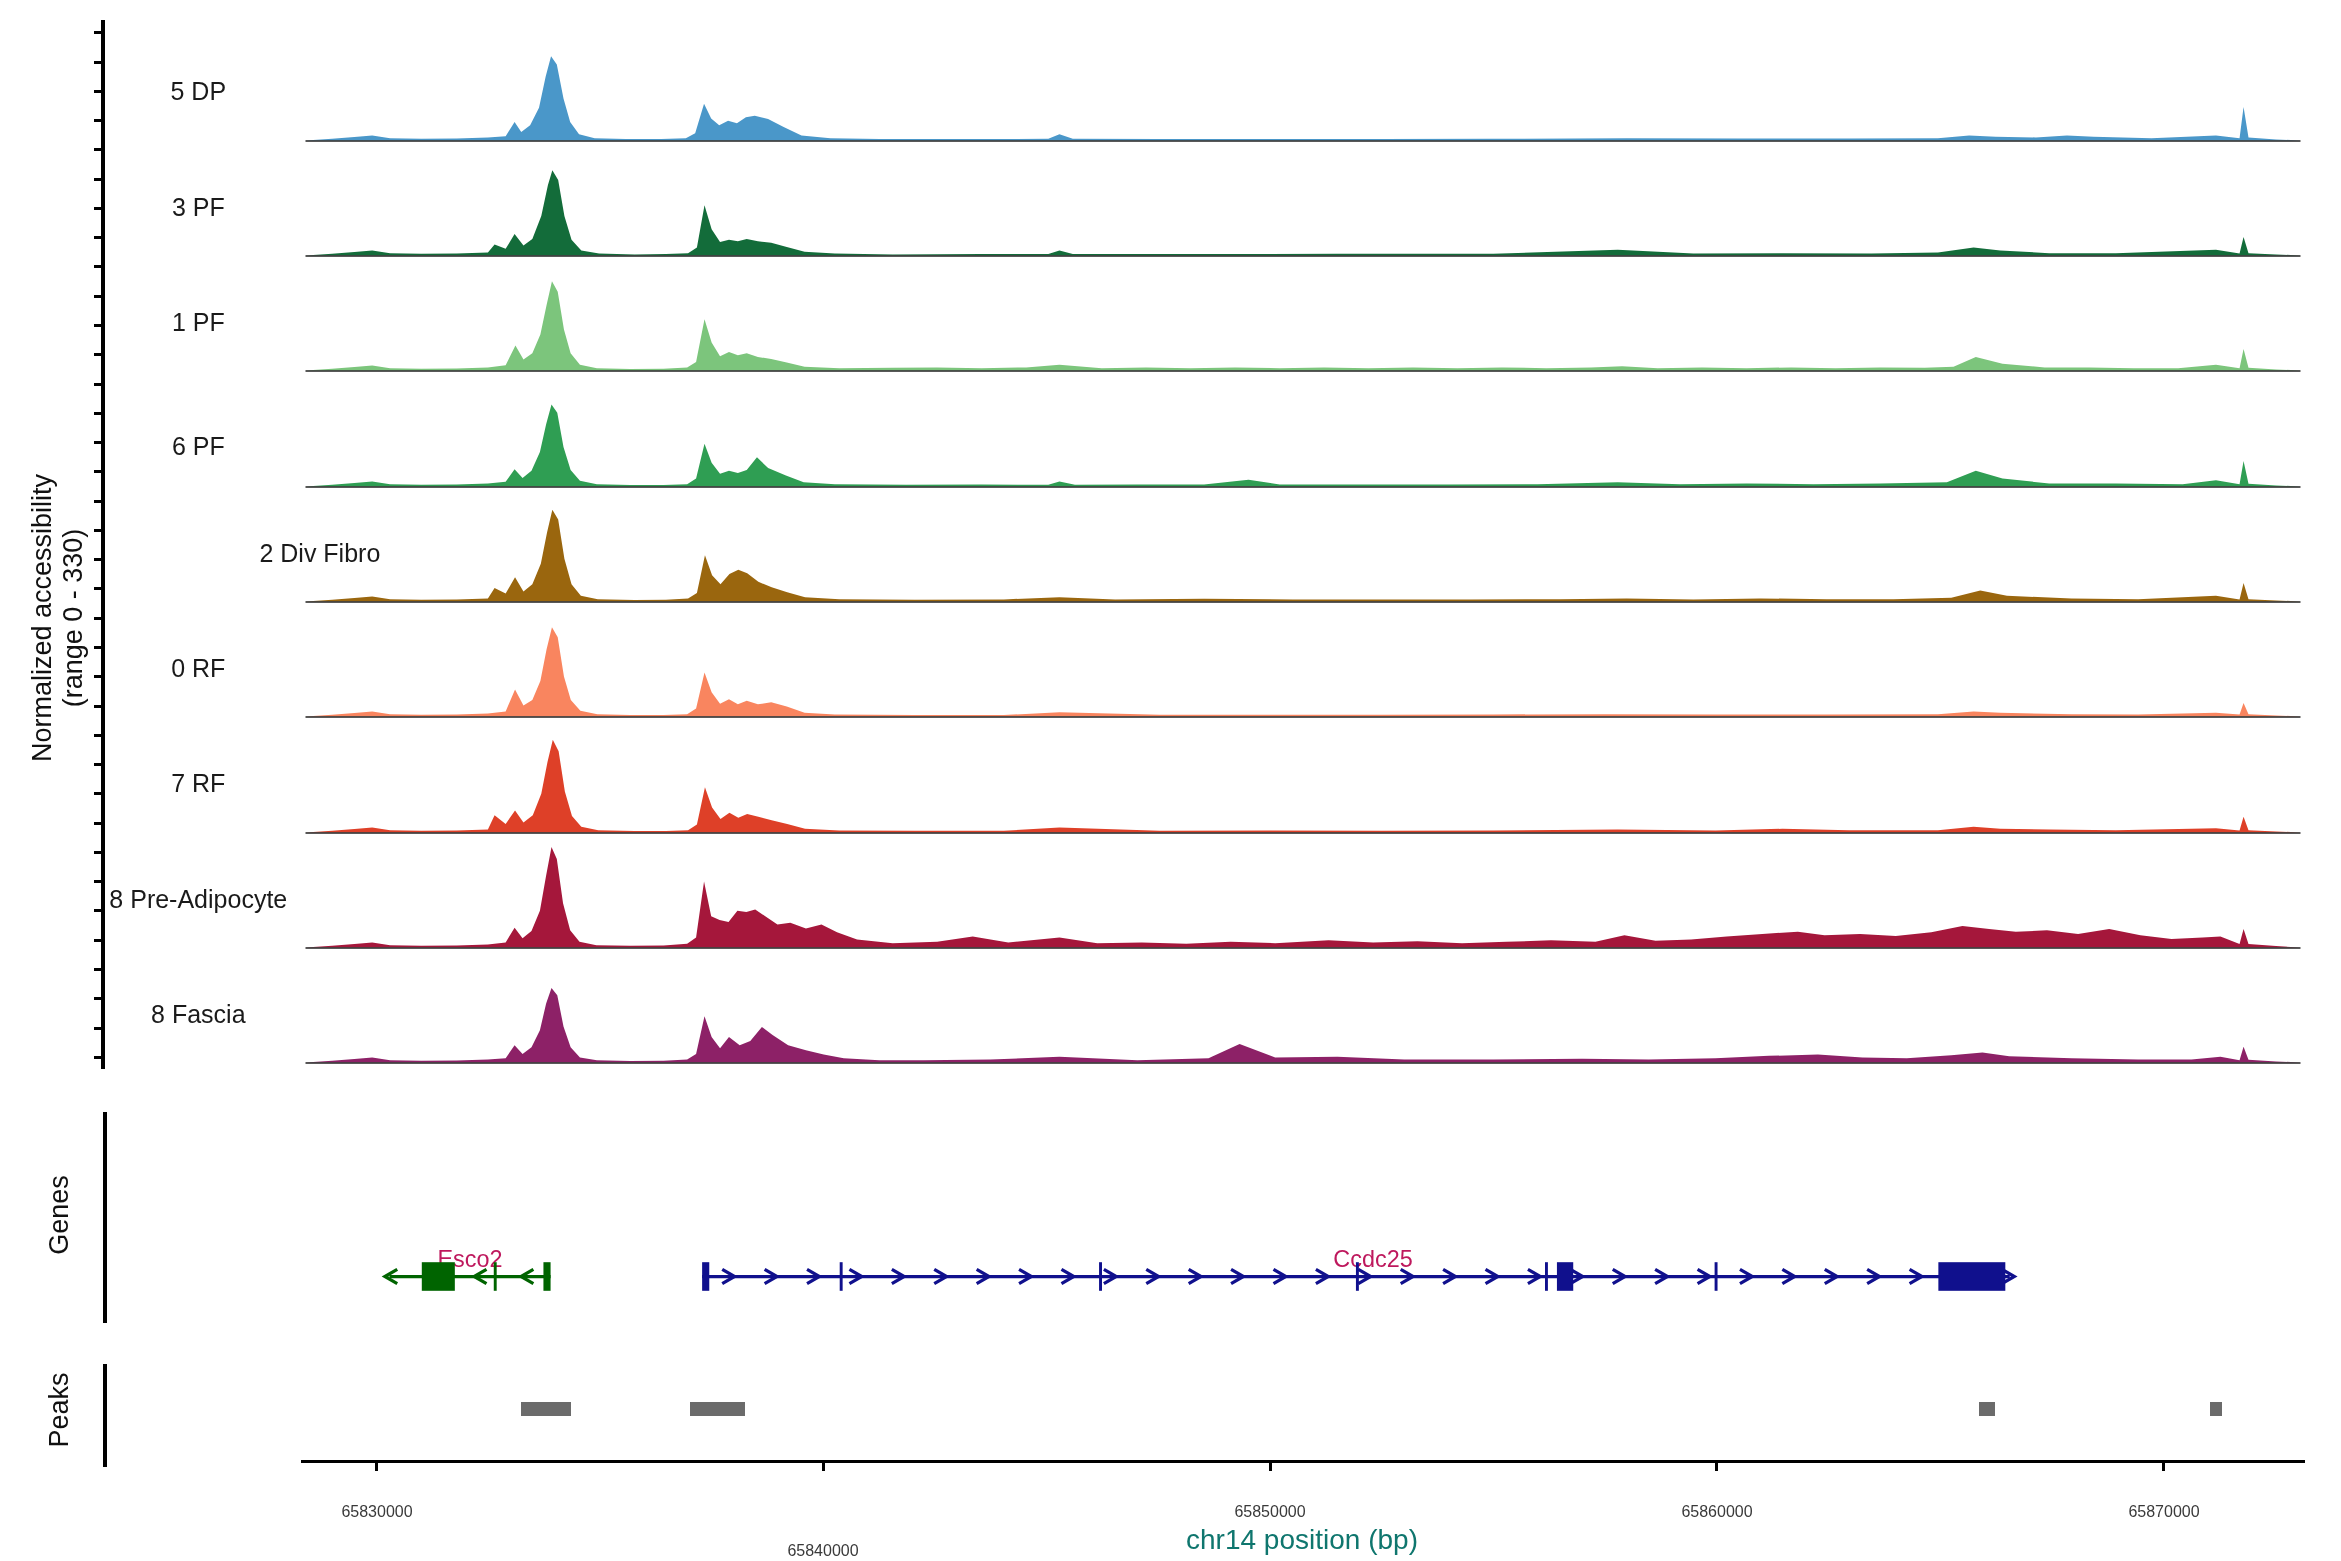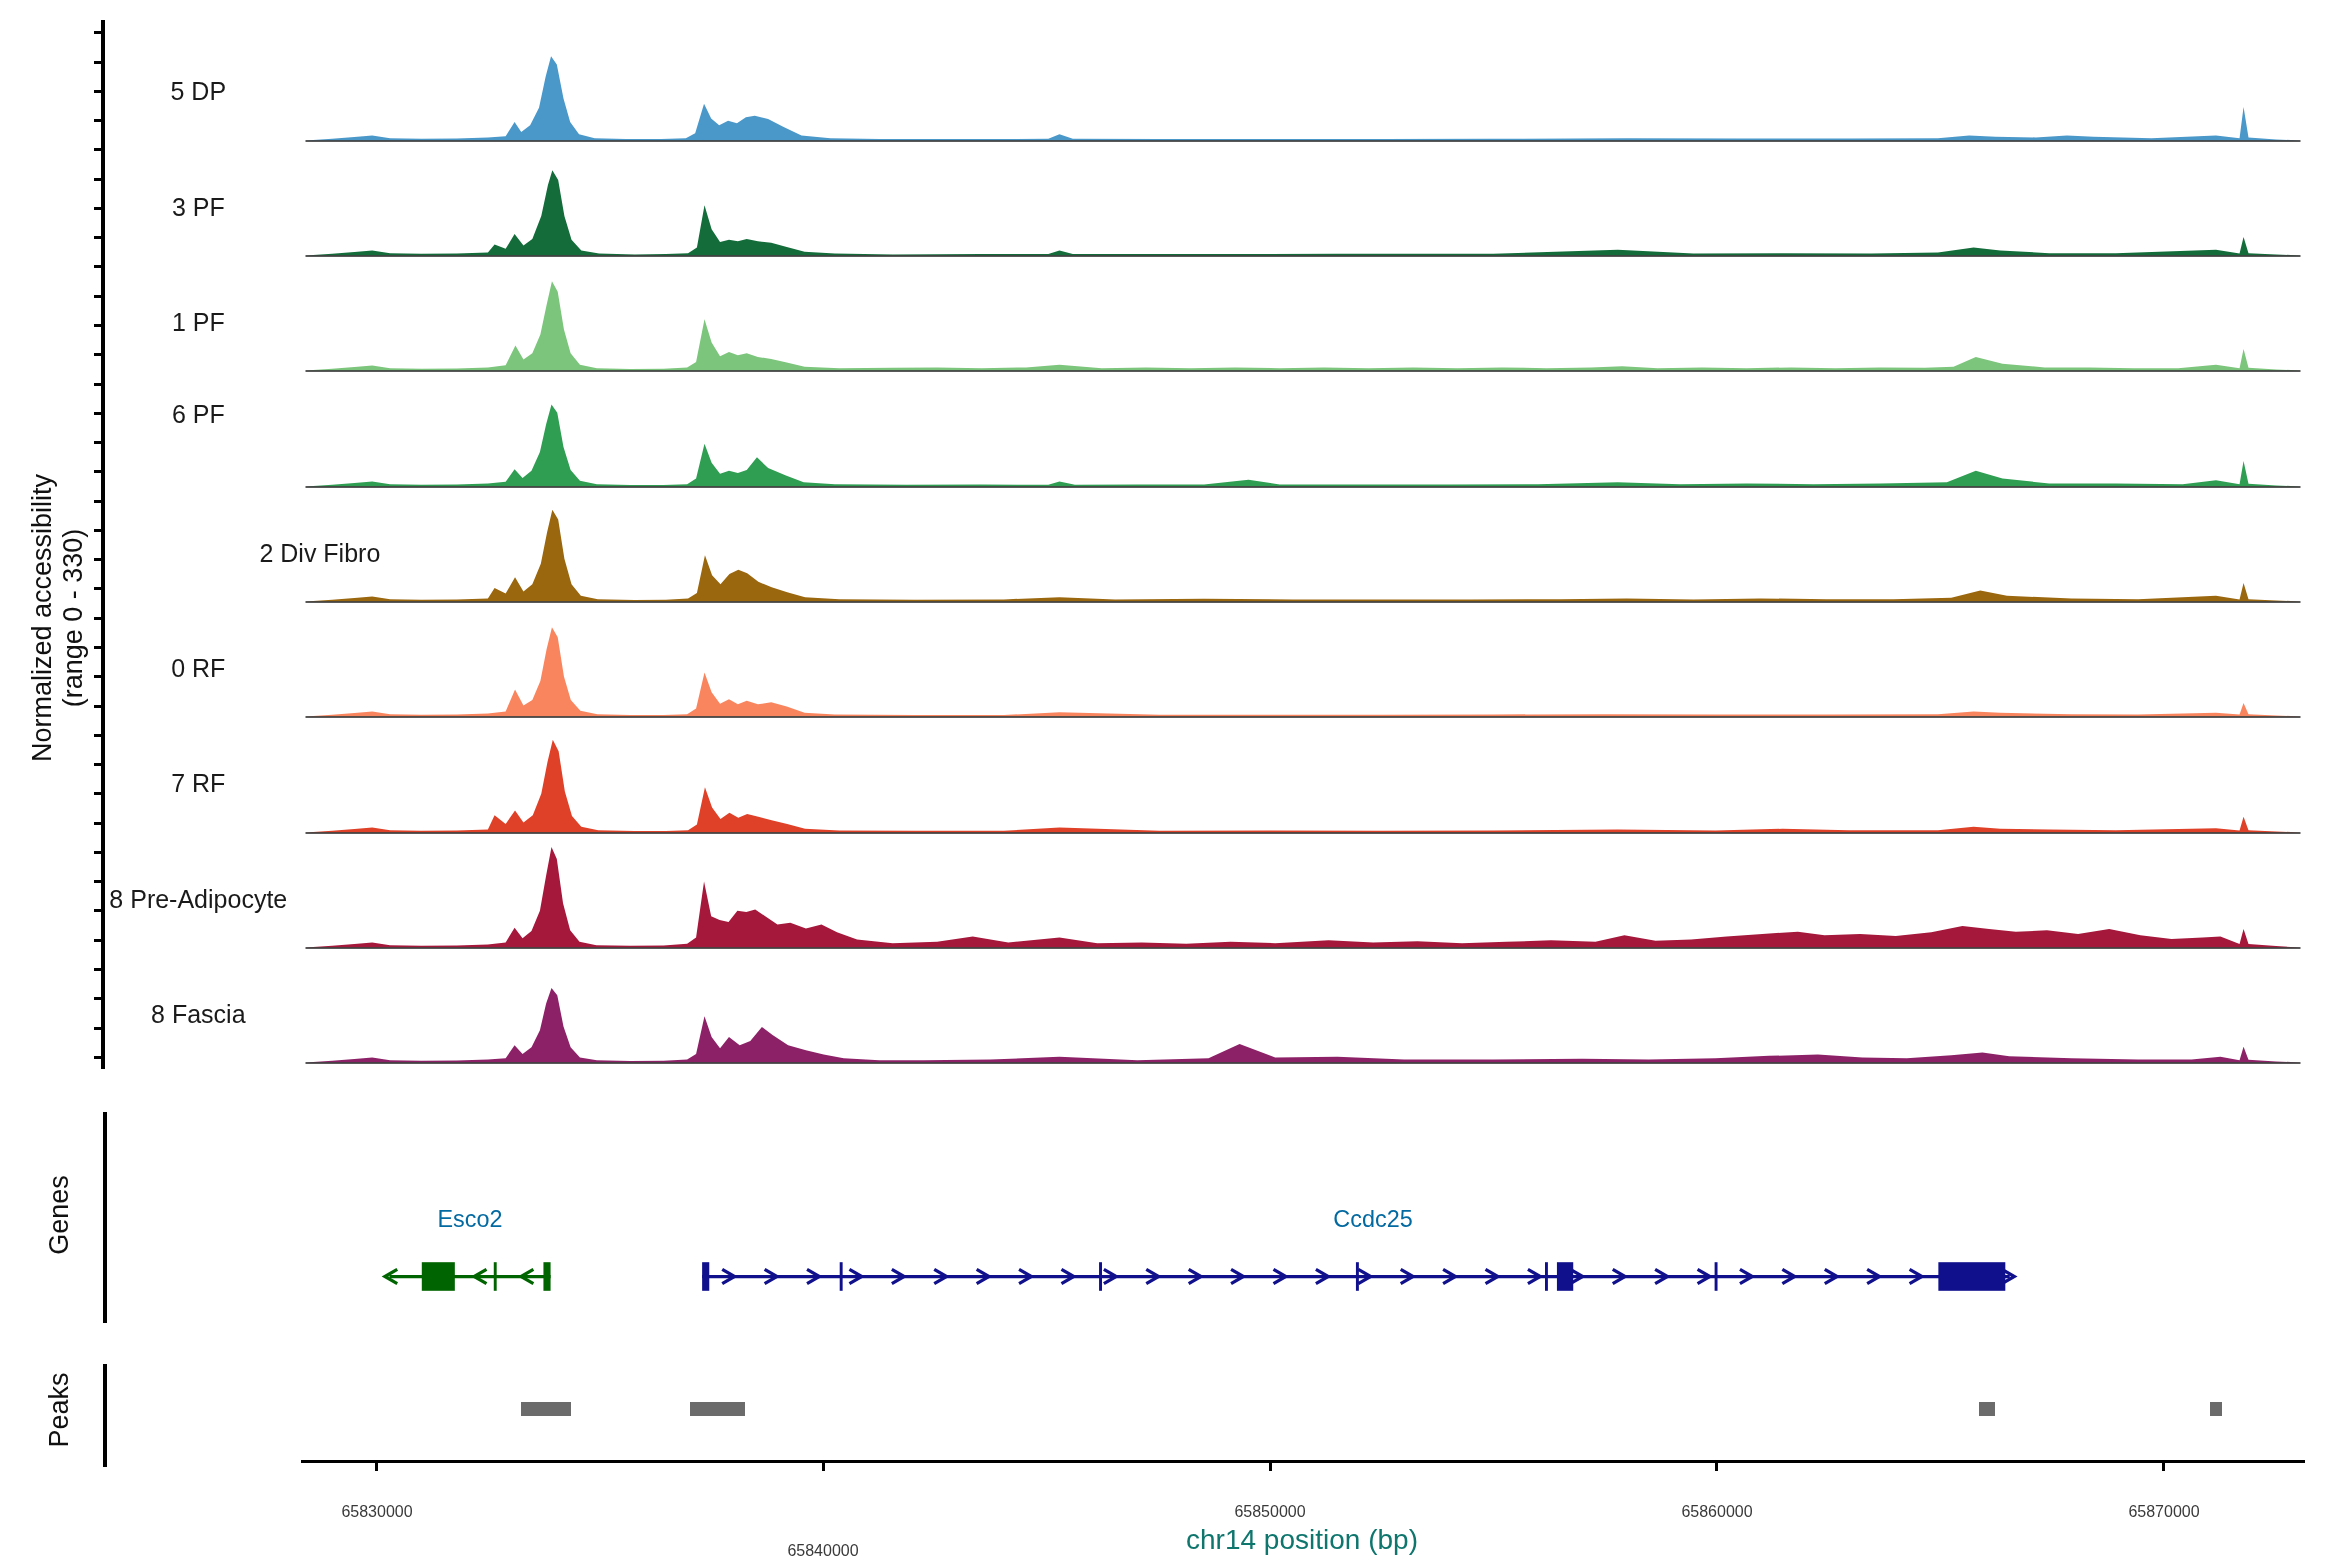--- a/index.html
+++ b/index.html
@@ -2,21 +2,21 @@
 <html style="font-size:10.4px"><head>
 <meta charset="utf-8">
 <style>
   html,body{margin:0;padding:0;background:#ffffff;}
   #canvas{position:relative;width:2342px;height:1561px;background:#ffffff;
           font-family:"Liberation Sans","DejaVu Sans",sans-serif;overflow:hidden;}
   .abs{position:absolute;}
   .track-label{position:absolute;width:364px;text-align:center;font-size:25px;color:#1a1a1a;white-space:nowrap;}
   .vlabel{position:absolute;transform:translate(-50%,-50%) rotate(-90deg);white-space:nowrap;
           font-size:27px;color:#111111;}
-  .gene-label{position:absolute;transform:translate(-50%,-50%);font-size:23.4px;color:#0369a1;white-space:nowrap;}
+  .gene-label{position:absolute;transform:translate(-50%,-50%);font-size:23.4px;color:#be185d;white-space:nowrap;margin-top:40px;}
   .x-tick-label{position:absolute;transform:translateX(-50%);font-size:16px;color:#3a3a3a;white-space:nowrap;margin-top:28px;}
   .x-title{position:absolute;transform:translateX(-50%);font-size:28px;color:#0f766e;white-space:nowrap;margin-top:28px;}
   .rule{position:absolute;background:#000000;}
   svg{position:absolute;display:block;}
 </style>
 </head>
 <body>
 
 <div id="canvas">
 
@@ -81,21 +81,21 @@
       <div class="track-label" style="left: 16.3px; top: 193px;">3 PF</div>
       <svg width="2004" height="114" viewBox="0 0 3080 176" style="left: 301px; top: 259px;">
         <path d="M0.0 172.0 L41.2 169.5 L75.5 166.9 L103.0 164.4 L130.5 168.5 L178.6 169.5 L233.5 169.0 L281.6 167.4 L309.0 163.9 L324.1 133.6 L336.5 155.3 L350.2 145.7 L362.6 116.4 L372.2 70.9 L380.5 34.5 L389.4 50.7 L399.0 108.8 L409.3 145.7 L423.7 163.4 L449.8 168.5 L501.3 170.0 L552.8 169.5 L589.2 167.4 L603.0 158.9 L616.0 93.1 L627.0 129.0 L640.0 150.3 L653.8 143.7 L667.5 148.7 L681.2 145.7 L698.4 151.3 L719.0 154.3 L743.0 159.9 L770.5 166.4 L824.1 168.5 L906.5 168.0 L975.2 167.4 L1043.8 168.5 L1112.5 167.4 L1164.0 163.4 L1229.3 168.5 L1297.9 167.4 L1366.6 168.5 L1435.3 167.4 L1503.9 168.5 L1572.6 167.4 L1641.3 168.5 L1710.0 167.4 L1778.6 168.5 L1847.3 167.4 L1916.0 168.5 L1984.7 167.4 L2032.7 165.4 L2087.7 168.5 L2156.3 167.4 L2225.0 168.5 L2293.7 167.4 L2362.4 168.5 L2431.0 167.4 L2499.7 168.0 L2544.3 166.4 L2578.7 151.3 L2619.9 161.9 L2685.1 167.4 L2753.8 167.4 L2822.5 168.5 L2891.1 168.5 L2949.5 163.4 L2985.9 168.5 L2992.1 139.1 L2999.7 168.0 L3042.2 170.5 L3080.0 172.0 L 3080 172 L 0 172 Z" fill="#7CC57C" stroke="none"></path>
         <line x1="0" y1="173" x2="3080" y2="173" stroke="#222222" stroke-width="2.5"></line>
       </svg>
       <div class="track-label" style="left: 16.3px; top: 308px;">1 PF</div>
       <svg width="2004" height="114" viewBox="0 0 3080 176" style="left: 301px; top: 375px;">
         <path d="M0.0 172.0 L41.2 169.5 L75.5 166.9 L103.0 164.4 L130.5 168.5 L178.6 169.5 L233.5 169.0 L281.6 167.4 L309.0 164.9 L322.8 145.7 L335.1 158.9 L348.9 147.7 L361.9 118.9 L371.5 75.9 L379.8 45.6 L388.7 58.2 L398.3 111.3 L409.3 146.7 L423.7 163.4 L449.8 168.5 L501.3 170.0 L552.8 170.0 L589.2 168.5 L603.0 159.9 L616.0 106.3 L627.0 135.6 L640.0 152.3 L653.8 147.7 L667.5 151.3 L681.2 146.7 L697.0 127.0 L714.2 143.7 L741.7 155.3 L769.1 165.4 L817.2 168.5 L927.1 169.5 L1043.8 169.0 L1146.8 169.5 L1164.0 164.4 L1188.0 169.5 L1284.2 169.0 L1387.2 169.0 L1455.9 161.9 L1503.9 169.0 L1627.6 169.0 L1764.9 169.0 L1902.3 168.5 L2025.9 165.4 L2122.0 168.5 L2225.0 167.4 L2328.0 168.5 L2431.0 167.4 L2534.0 165.4 L2578.7 147.7 L2619.9 159.9 L2692.0 167.4 L2795.0 167.4 L2898.0 168.5 L2949.5 162.4 L2985.9 168.5 L2992.1 132.6 L2999.7 168.0 L3042.2 170.5 L3080.0 172.0 L 3080 172 L 0 172 Z" fill="#2F9E53" stroke="none"></path>
         <line x1="0" y1="173" x2="3080" y2="173" stroke="#222222" stroke-width="2.5"></line>
       </svg>
-      <div class="track-label" style="left: 16.3px; top: 400px;">6 PF</div>
+      <div class="track-label" style="left: 16.3px; top: 432px;">6 PF</div>
       <svg width="2004" height="114" viewBox="0 0 3080 176" style="left: 301px; top: 490px;">
         <path d="M0.0 172.0 L41.2 169.5 L75.5 166.9 L103.0 164.4 L130.5 168.5 L178.6 169.5 L233.5 169.0 L281.6 167.4 L291.9 151.3 L309.0 159.9 L323.5 134.6 L336.5 156.8 L350.2 145.7 L363.3 113.9 L372.9 65.8 L381.1 30.4 L390.1 45.6 L399.7 106.3 L410.7 145.7 L425.1 163.4 L451.2 168.5 L508.2 170.0 L556.3 169.5 L590.6 167.4 L604.3 158.9 L616.7 100.7 L627.7 131.6 L640.7 145.7 L654.5 129.5 L668.2 123.0 L681.9 128.5 L699.1 141.7 L719.7 150.3 L743.7 157.8 L771.2 165.4 L824.1 168.5 L940.8 169.5 L1078.2 169.0 L1164.0 165.4 L1249.9 169.0 L1387.2 168.0 L1524.5 169.0 L1661.9 169.0 L1799.2 169.0 L1936.6 168.5 L2039.6 167.4 L2142.6 169.0 L2245.6 167.4 L2348.6 168.5 L2451.6 168.5 L2540.9 166.4 L2585.6 155.3 L2626.8 163.4 L2726.3 167.4 L2829.3 168.5 L2949.5 163.4 L2985.9 169.0 L2992.1 143.7 L2999.7 168.5 L3042.2 170.5 L3080.0 172.0 L 3080 172 L 0 172 Z" fill="#9A660E" stroke="none"></path>
         <line x1="0" y1="173" x2="3080" y2="173" stroke="#222222" stroke-width="2.5"></line>
       </svg>
       <div class="track-label" style="left: 16.3px; top: 539px; text-align: right;">2 Div Fibro</div>
       <svg width="2004" height="114" viewBox="0 0 3080 176" style="left: 301px; top: 605px;">
         <path d="M0.0 172.0 L41.2 169.5 L75.5 166.9 L103.0 164.4 L130.5 168.5 L178.6 169.5 L233.5 169.0 L281.6 167.4 L309.0 164.4 L323.5 130.5 L336.5 155.3 L350.2 146.7 L362.6 117.4 L372.2 68.4 L380.5 34.5 L389.4 49.7 L399.0 110.3 L409.6 146.7 L424.4 163.4 L450.5 168.5 L501.3 170.0 L552.8 170.0 L589.2 168.5 L603.0 159.9 L616.0 104.3 L627.0 134.6 L640.0 152.3 L653.8 145.7 L667.5 153.3 L681.2 147.7 L698.4 153.3 L719.0 150.3 L743.0 156.8 L770.5 166.4 L817.2 169.0 L940.8 170.0 L1078.2 170.0 L1164.0 165.4 L1318.5 169.5 L1490.2 169.5 L1661.9 169.5 L1833.6 169.0 L2005.3 168.5 L2176.9 169.0 L2348.6 169.0 L2520.3 168.5 L2575.3 164.4 L2616.5 166.4 L2726.3 168.5 L2829.3 169.0 L2949.5 166.4 L2985.9 169.0 L2992.1 151.3 L2999.7 168.5 L3042.2 170.5 L3080.0 172.0 L 3080 172 L 0 172 Z" fill="#F9855F" stroke="none"></path>
         <line x1="0" y1="173" x2="3080" y2="173" stroke="#222222" stroke-width="2.5"></line>
       </svg>
       <div class="track-label" style="left: 16.3px; top: 654px;">0 RF</div>

